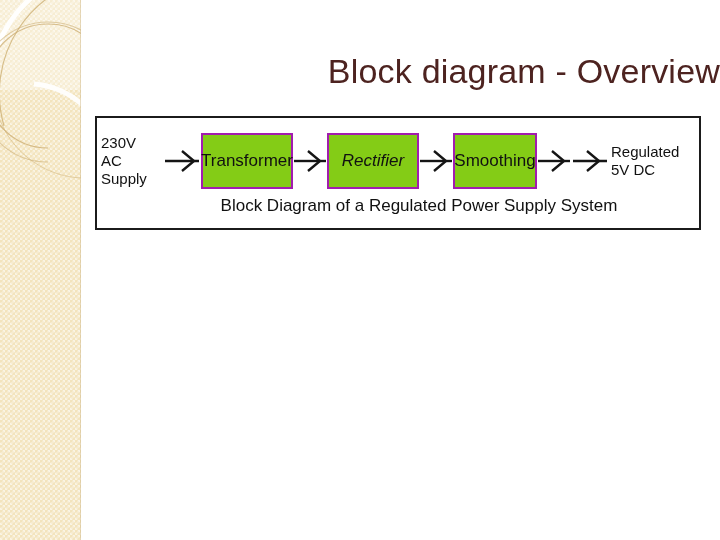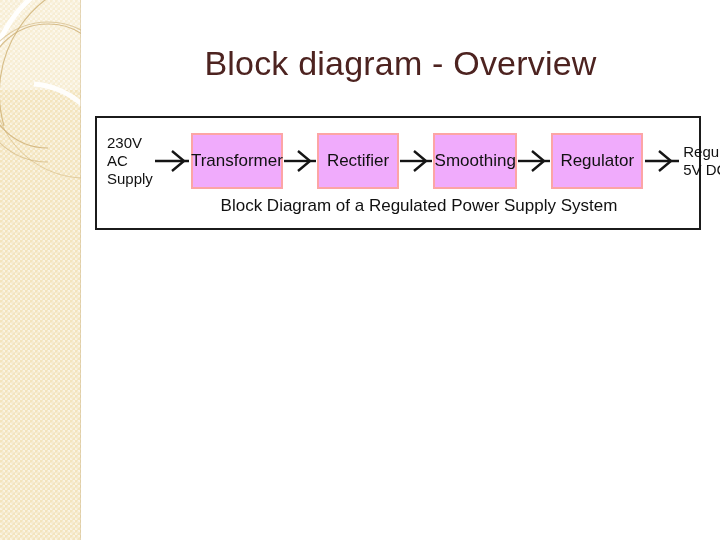--- a/index.html
+++ b/index.html
@@ -47,23 +47,23 @@
     position: absolute;
     right: 0; top: 0;
     width: 1px; height: 540px;
     background: rgba(205,180,130,.45);
   }
 
   
   #title {
     position: absolute;
     left: 81px;
-    top: 44px;
+    top: 52px;
     width: 639px;
-    text-align: center;
+    text-align: right;
     color: #4d2320;
     font-size: 34px;
     font-weight: normal;
     letter-spacing: .2px;
     white-space: nowrap;
   }
 
   
   #figure {
     position: absolute;
@@ -78,49 +78,49 @@
   #chain {
     position: absolute;
     left: 0;
     top: 12px;
     width: 602px;
     height: 62px;
     display: flex;
     flex-direction: row;
     align-items: center;
     justify-content: flex-start;
-    padding-left: 10px;
+    padding-left: 4px;
     box-sizing: border-box;
   }
   .endlabel {
     font-size: 15px;
     line-height: 18px;
     color: #111;
     white-space: nowrap;
   }
   .endlabel .l2 { display: block; }
   #in-label { width: 62px; }
   #out-label { width: 86px; margin-left: 2px; }
 
   .blockbox {
-    border: 2px solid #fca5a5;
-    background: #f0abfc;
+    border: 2px solid #a21caf;
+    background: #84cc16;
     height: 56px;
     display: flex;
     align-items: center;
     justify-content: center;
     font-size: 17px;
     color: #111;
     white-space: nowrap;
     box-sizing: border-box;
     padding: 0 8px;
     text-align: center;
   }
   #block-transformer { width: 92px; }
-  #block-rectifier   { width: 92px; }
+  #block-rectifier   { width: 92px; font-style: italic; }
   #block-smoothing   { width: 84px; }
   #block-regulator   { width: 92px; }
 
   .arrow {
     width: 38px;
     height: 30px;
     flex: none;
     display: block;
   }
   .arrow.short { width: 34px; }
@@ -185,21 +185,20 @@
         <polyline points="15,5 27,15 15,25" fill="none" stroke="#151515" stroke-width="2.4"></polyline>
       </svg>
 
       <div class="blockbox" id="block-smoothing">Smoothing</div>
 
       <svg class="arrow short" viewBox="0 0 34 30">
         <line x1="1" y1="15" x2="33" y2="15" stroke="#151515" stroke-width="2.4"></line>
         <polyline points="15,5 27,15 15,25" fill="none" stroke="#151515" stroke-width="2.4"></polyline>
       </svg>
 
-      <div class="blockbox" id="block-regulator">Regulator</div>
 
       <svg class="arrow" viewBox="0 0 38 30">
         <line x1="2" y1="15" x2="36" y2="15" stroke="#151515" stroke-width="2.4"></line>
         <polyline points="16,5 28,15 16,25" fill="none" stroke="#151515" stroke-width="2.4"></polyline>
       </svg>
 
       <div class="endlabel" id="out-label">
         <span class="l2">Regulated</span>
         <span class="l2">5V DC</span>
       </div>

